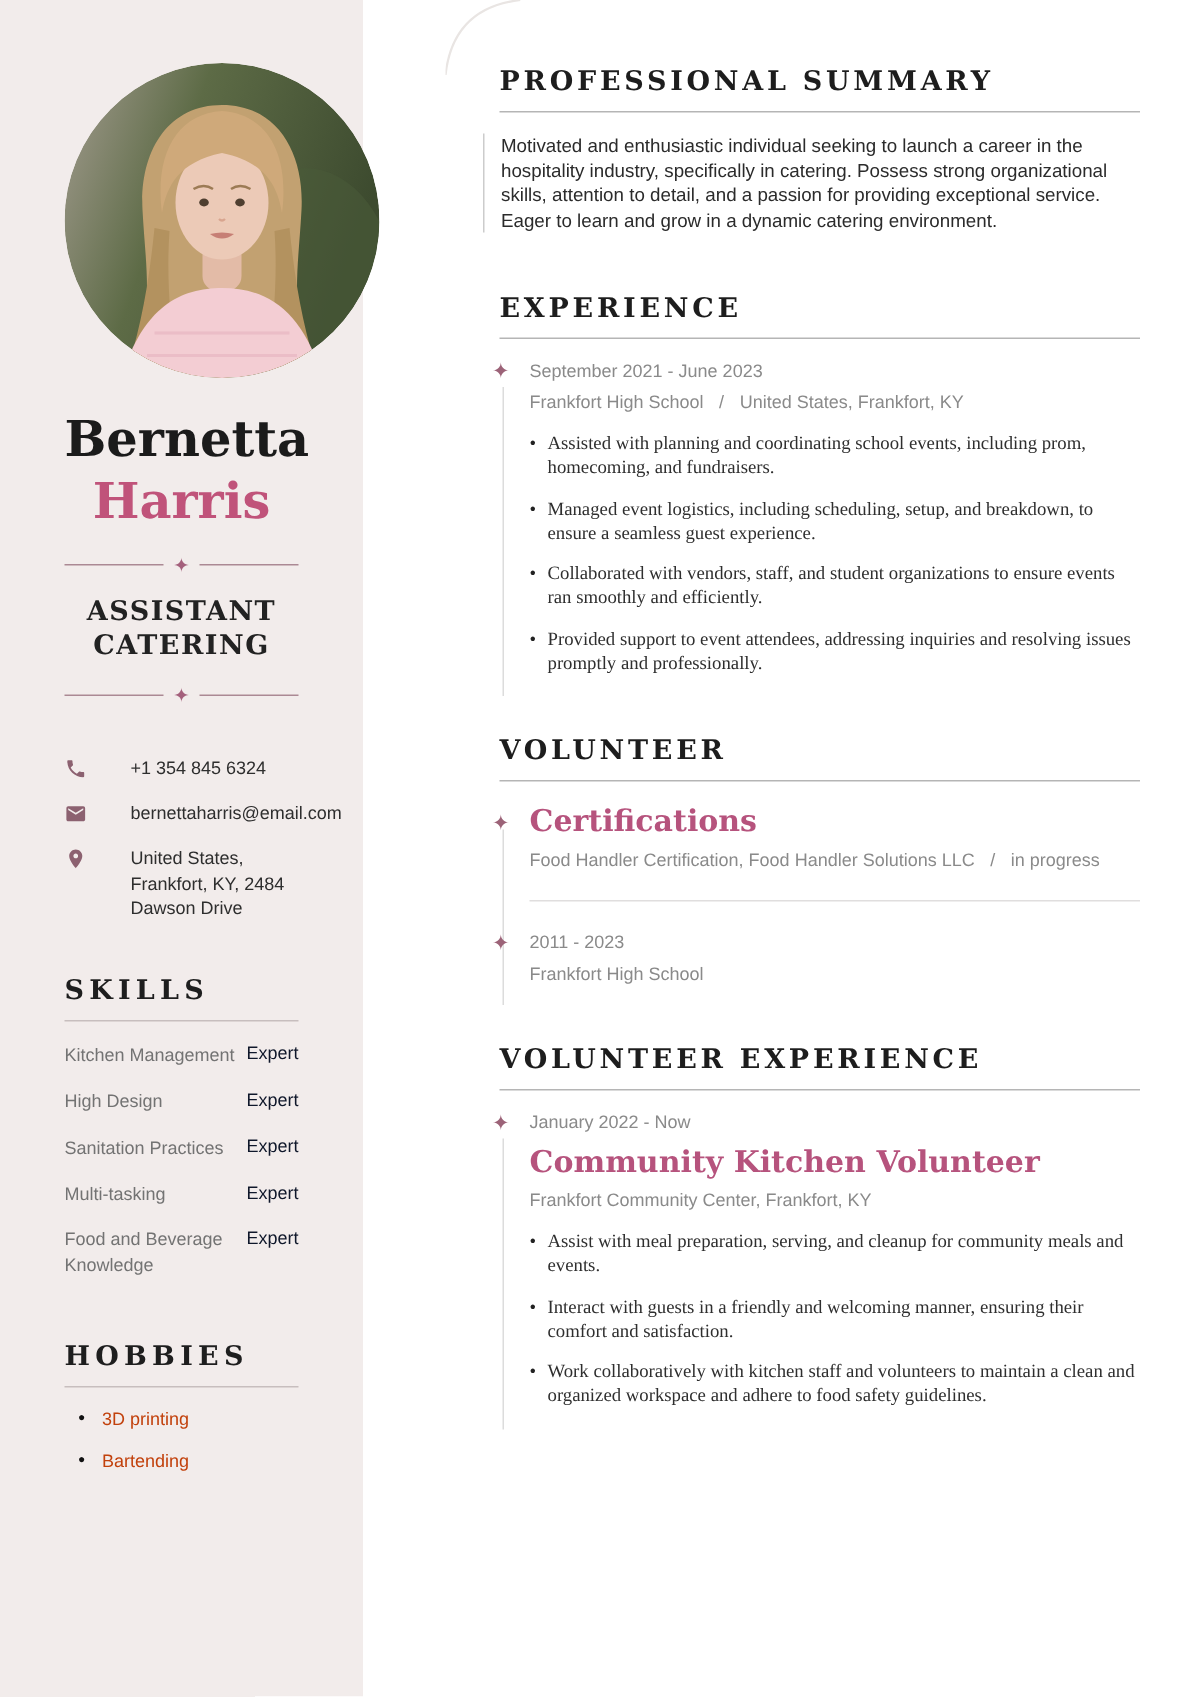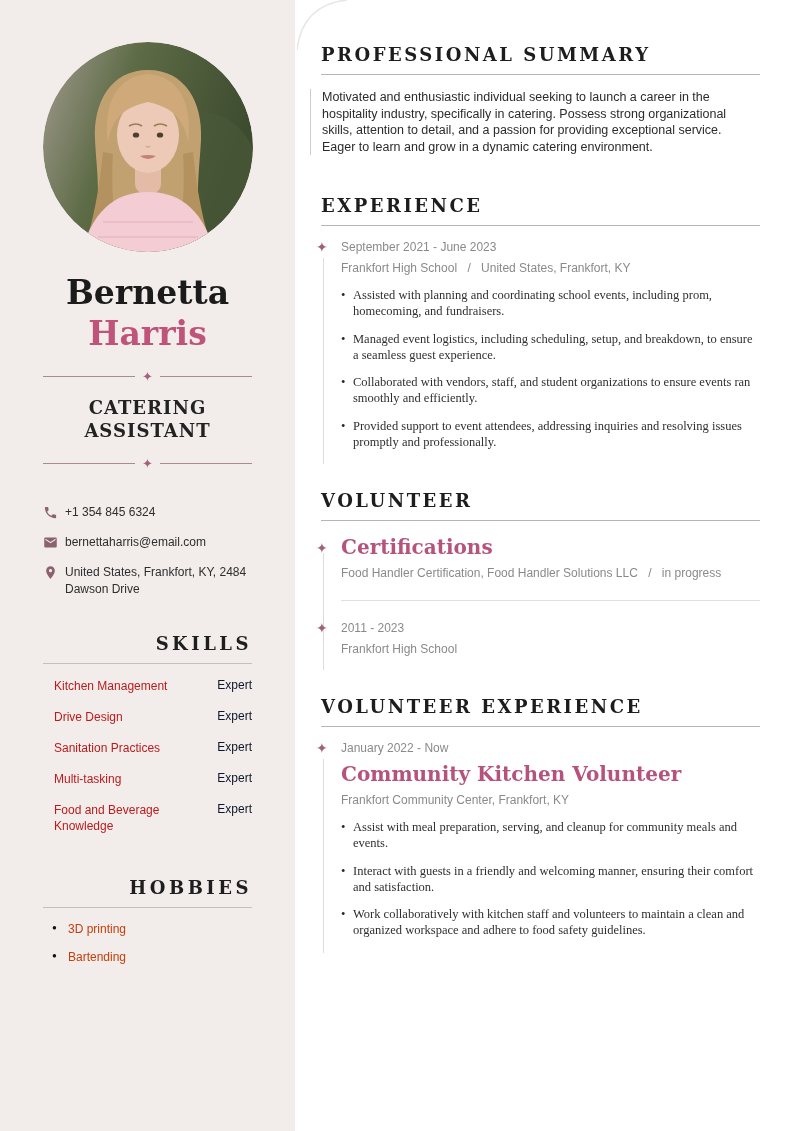--- a/index.html
+++ b/index.html
@@ -3,55 +3,55 @@
 <meta charset="utf-8">
 <style>
   * { margin:0; padding:0; box-sizing:border-box; }
   html,body { width:800px; }
   body {
     height:1131px; position:relative; background:#ffffff;
     font-family:"Liberation Sans", sans-serif; color:#2e2e2e; overflow:hidden;
   }
   
   .sidebar {
-    position:absolute; left:0; top:0; width:295px; height:1131px;
+    position:absolute; left:0; top:0; width:242px; height:1131px;
     background:#f2eceb; padding:0 43px;
   }
   .photo {
     width:210px; height:210px; border-radius:50%; overflow:hidden;
     margin:42px auto 0; display:block;
   }
   .name-block { margin-top:20px; text-align:center; font-family:"DejaVu Serif","Liberation Serif",serif; font-weight:bold; font-size:33px; line-height:1.25; }
   .name-first { color:#1b1b1b; }
   .name-last  { color:#c0537a; }
   .ornament { display:flex; align-items:center; margin:15px 0 13px; }
   .ornament .orn-line { flex:1; height:1px; background:#ab8994; }
   .ornament .orn-star { color:#a4607c; font-size:13px; line-height:1; margin:0 7px; }
   .job-title {
     text-align:center; font-family:"DejaVu Serif","Liberation Serif",serif;
     font-weight:bold; font-size:18px; letter-spacing:1px; color:#222; line-height:1.3;
   }
   .contact { margin-top:34px; }
-  .contact-row { display:flex; gap:7px; margin-bottom:13px; font-size:12px; color:#2e2e2e; line-height:1.4; }
+  .contact-row { display:flex; gap:29px; margin-bottom:13px; font-size:12px; color:#2e2e2e; line-height:1.4; }
   .contact-row svg { width:15px; height:15px; fill:#8c6170; flex:0 0 15px; margin-top:1px; }
   .side-h {
     font-family:"DejaVu Serif","Liberation Serif",serif; font-weight:bold;
     font-size:18px; letter-spacing:3.5px; color:#1e1e1e;
-    padding-bottom:9px; border-bottom:1px solid #c7bebe;text-align:right;
+    padding-bottom:9px; border-bottom:1px solid #c7bebe;
   }
   .skills { margin-top:36px; }
   .skill-row { display:flex; justify-content:space-between; align-items:flex-start; margin-top:14px; font-size:12px; }
-  .skill-name { color:#b91c1c; max-width:150px; line-height:1.4;margin-left:11px; }
+  .skill-name { color:#737373; max-width:150px; line-height:1.4; }
   .skill-level { color:#0f172a; }
   .hobbies { margin-top:42px; }
   .hobby-list { list-style:none; margin-top:5px; }
   .hobby-list li { position:relative; margin-top:14px; padding-left:25px; font-size:12px; color:#c2410c; }
   .hobby-list li::before { content:"●"; position:absolute; left:9px; top:1px; font-size:8px; color:#111; }
   
-  .main { margin-left:295px; padding:44px 40px 0 15px; }
+  .main { margin-left:295px; padding:44px 40px 0 27px; }
   .corner-curve { position:absolute; left:297px; top:0; }
   .section { margin-bottom:40px; }
   .sec-h {
     margin-left:11px; font-family:"DejaVu Serif","Liberation Serif",serif;
     font-weight:bold; font-size:18px; letter-spacing:2.5px; color:#1d1d1d;
     padding-bottom:9px; border-bottom:1px solid #b5b5b5;
   }
   .summary-text {
     margin:14px 0 0; border-left:1.5px solid #cccccc; padding-left:11px;
     font-size:12.5px; line-height:1.32; color:#2b2b2b; max-width:430px;
@@ -117,22 +117,22 @@
     <div class="name-last">Harris</div>
   </div>
 
   <div class="ornament">
     <span class="orn-line"></span>
     <span class="orn-star">✦</span>
     <span class="orn-line"></span>
   </div>
 
   <div class="job-title">
+    <div>ASSISTANT</div>
     <div>CATERING</div>
-    <div>ASSISTANT</div>
   </div>
 
   <div class="ornament">
     <span class="orn-line"></span>
     <span class="orn-star">✦</span>
     <span class="orn-line"></span>
   </div>
 
   <div class="contact">
     <div class="contact-row">
@@ -155,21 +155,21 @@
     </div>
   </div>
 
   <div class="skills">
     <h2 class="side-h">SKILLS</h2>
     <div class="skill-row">
       <span class="skill-name">Kitchen Management</span>
       <span class="skill-level">Expert</span>
     </div>
     <div class="skill-row">
-      <span class="skill-name">Drive Design</span>
+      <span class="skill-name">High Design</span>
       <span class="skill-level">Expert</span>
     </div>
     <div class="skill-row">
       <span class="skill-name">Sanitation Practices</span>
       <span class="skill-level">Expert</span>
     </div>
     <div class="skill-row">
       <span class="skill-name">Multi-tasking</span>
       <span class="skill-level">Expert</span>
     </div>

